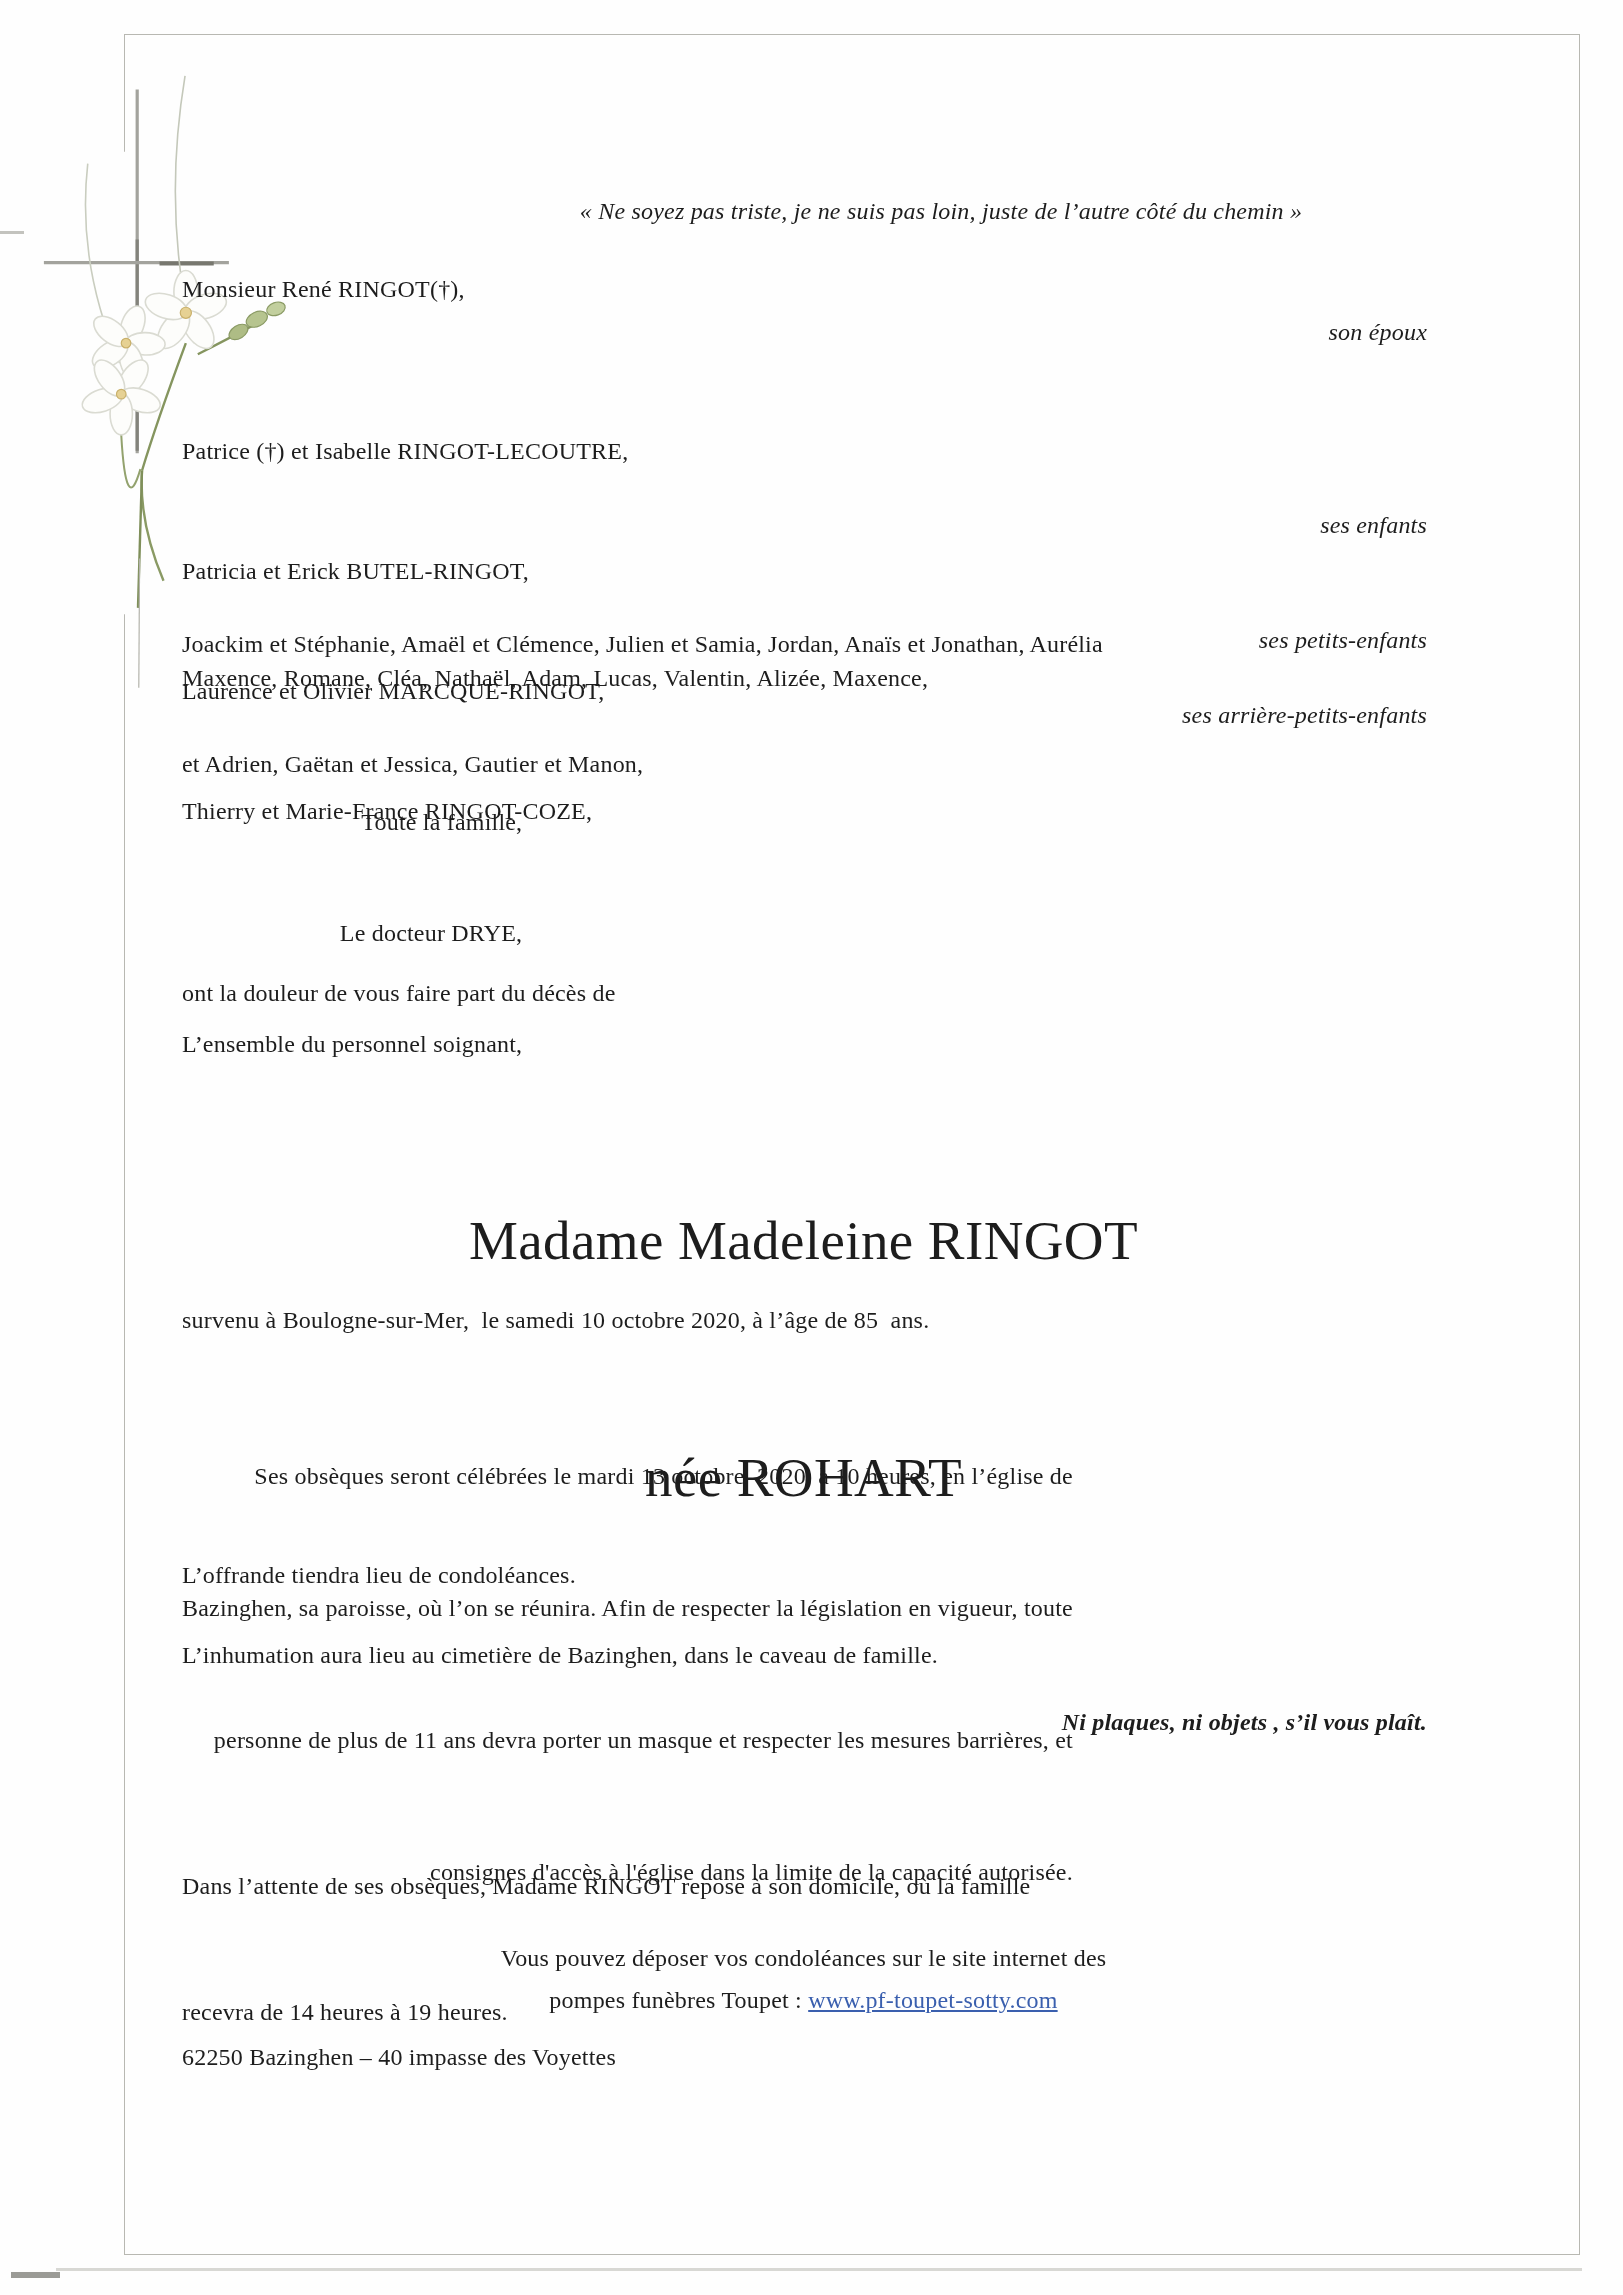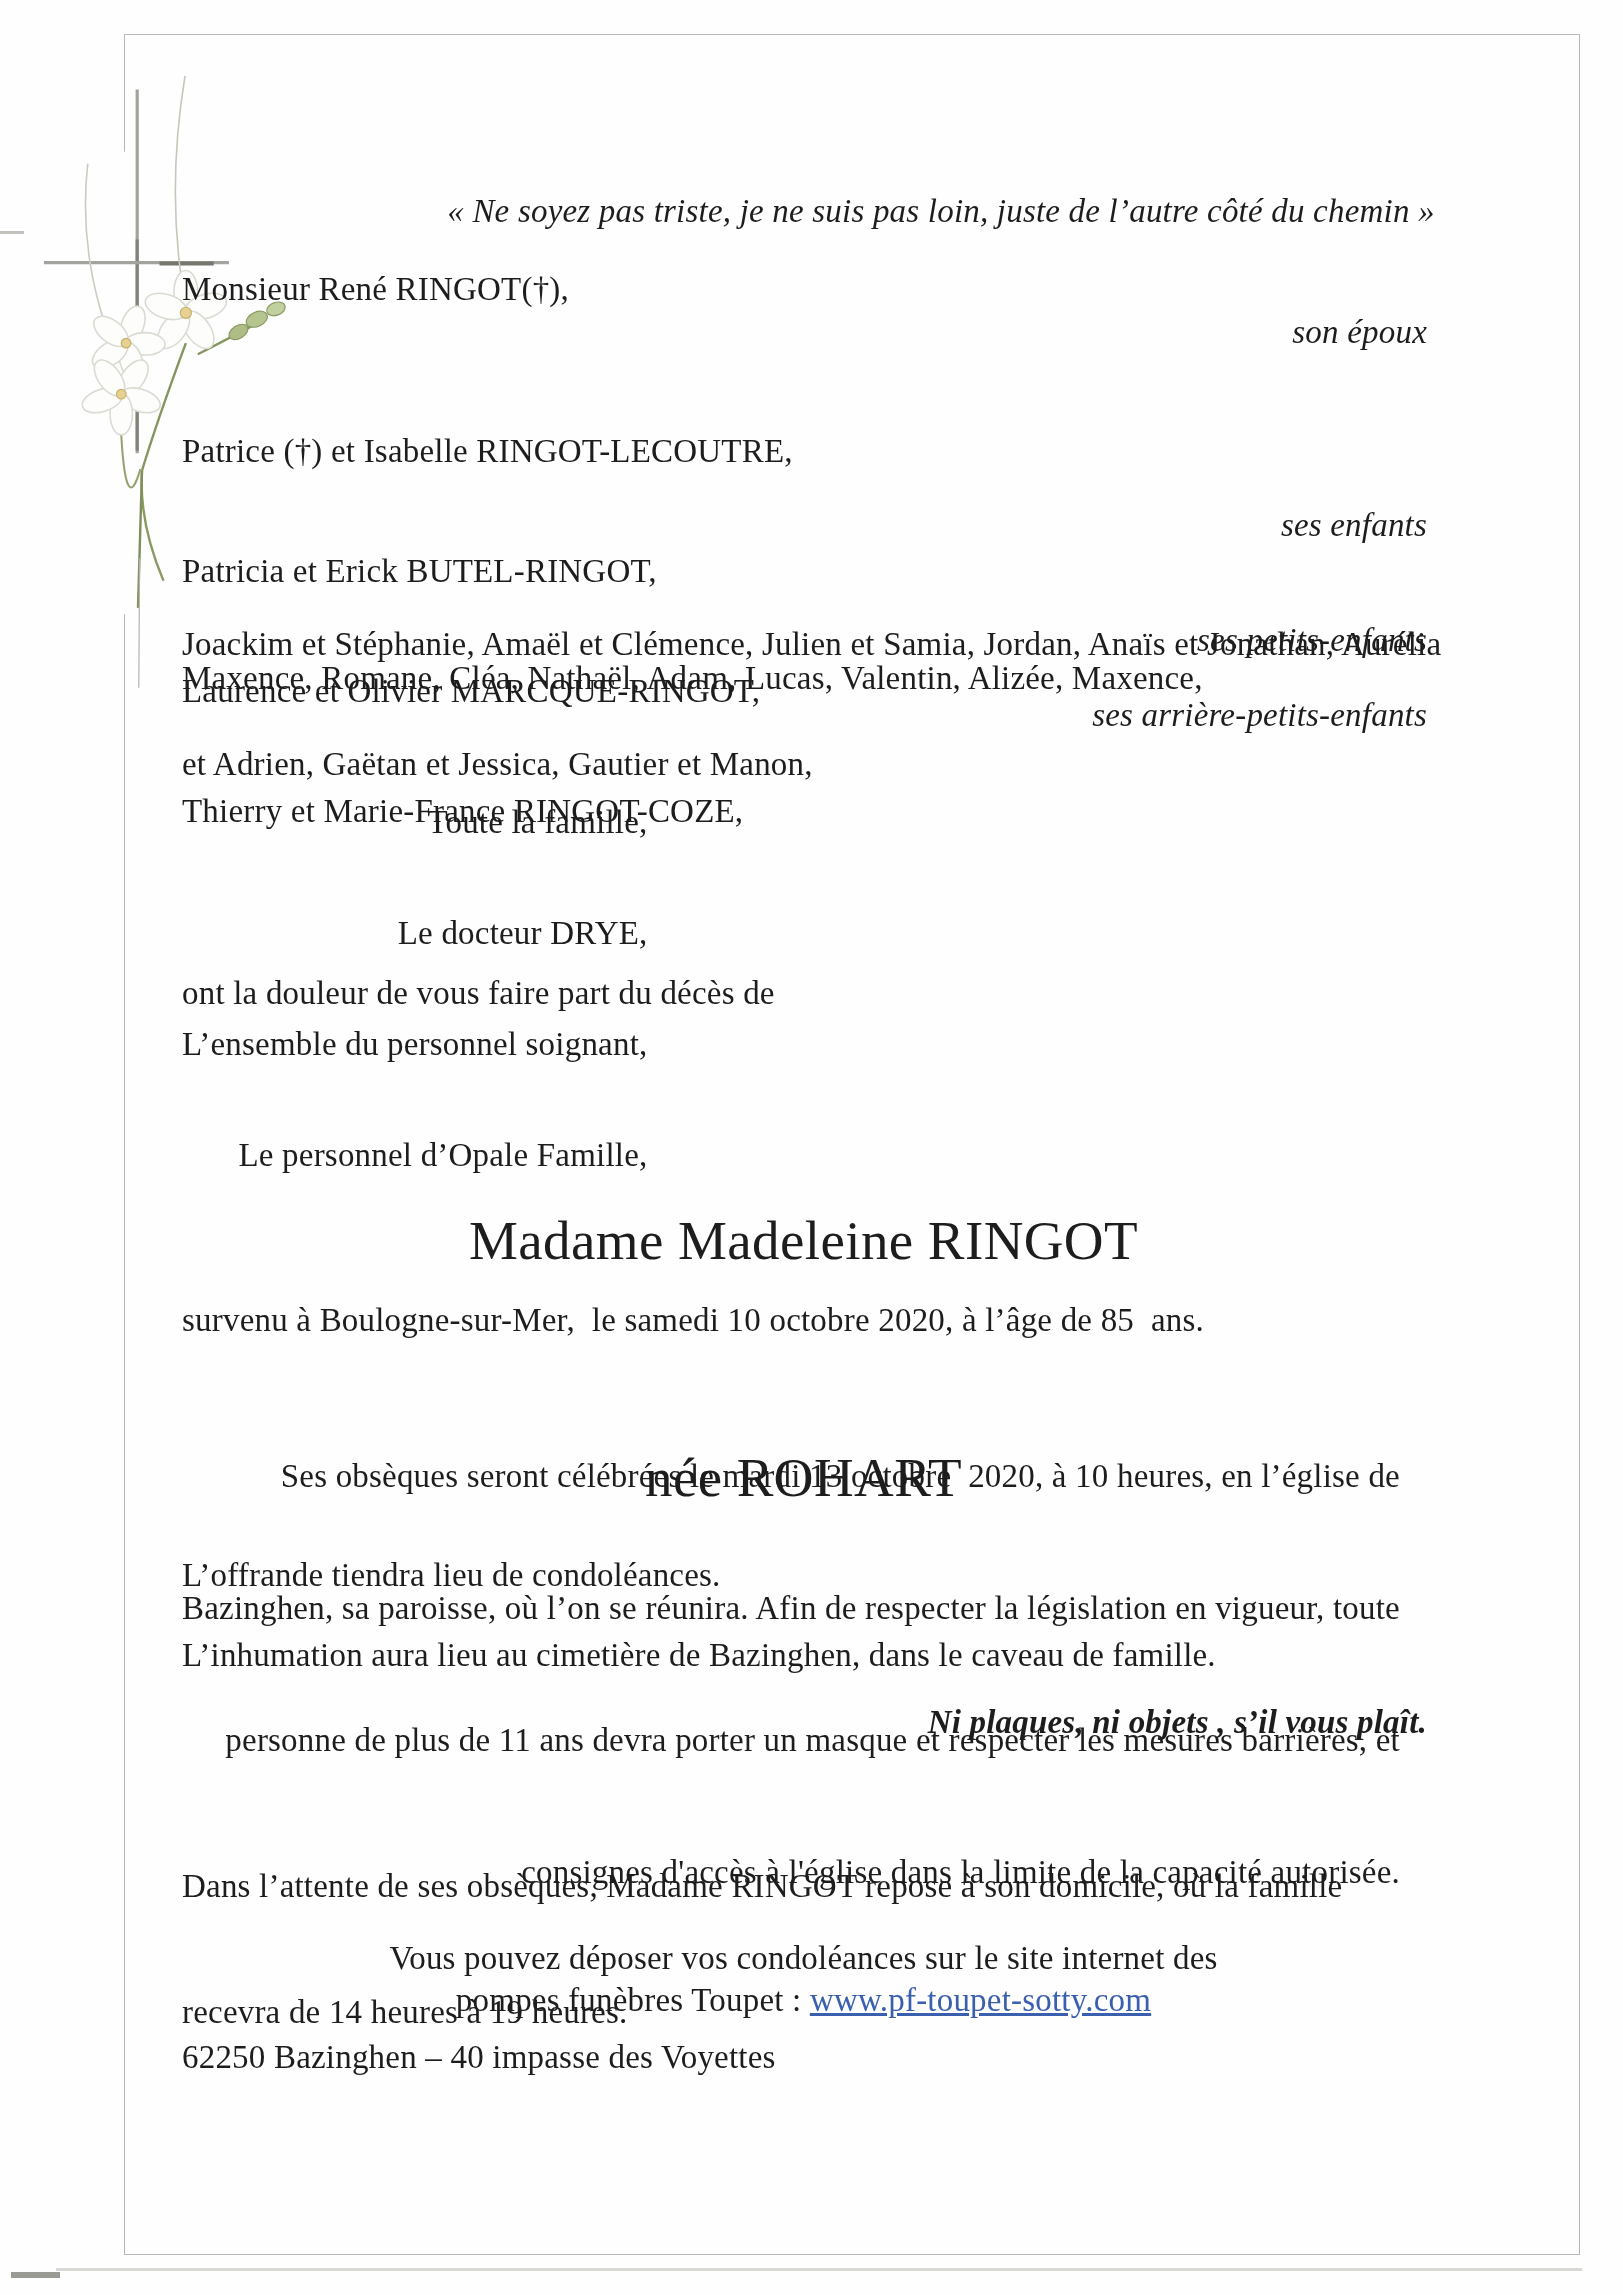--- a/index.html
+++ b/index.html
@@ -15,21 +15,21 @@
   .card-frame {
     position: absolute;
     left: 124px; top: 34px;
     width: 1456px; height: 2221px;
     border: 1.6px solid #b8b8b2;
     box-sizing: border-box;
   }
   .t {
     position: absolute;
     left: 182px;
-    font-size: 33px;
+    font-size: 24px;
     line-height: 40px;
     white-space: pre-wrap;
     letter-spacing: 0.2px;
   }
   .right-label {
     left: auto;
     right: 197px;
     font-style: italic;
   }
   .centered {
@@ -196,21 +196,20 @@
   </div>
   <div class="t right-label" style="top:620px">ses petits-enfants</div>
 
   <div class="t" style="top:658px">Maxence, Romane, Cléa, Nathaël, Adam, Lucas, Valentin, Alizée, Maxence,</div>
   <div class="t right-label" style="top:695px">ses arrière-petits-enfants</div>
 
   <div class="t lh46" style="top:730px">
     <span class="para-line">Toute la famille,</span>
     <span class="para-line">Le docteur DRYE,</span>
     <span class="para-line">L’ensemble du personnel soignant,</span>
-    <span class="para-line">Le personnel d’Opale Famille,</span>
   </div>
 
   <div class="t" style="top:973px">ont la douleur de vous faire part du décès de</div>
 
   <div class="t centered title-block" style="top:1043px">
     <span class="para-line">Madame Madeleine RINGOT</span>
     <span class="para-line">née ROHART</span>
   </div>
 
   <div class="t" style="top:1300px">survenu à Boulogne-sur-Mer,  le samedi 10 octobre 2020, à l’âge de 85  ans.</div>

